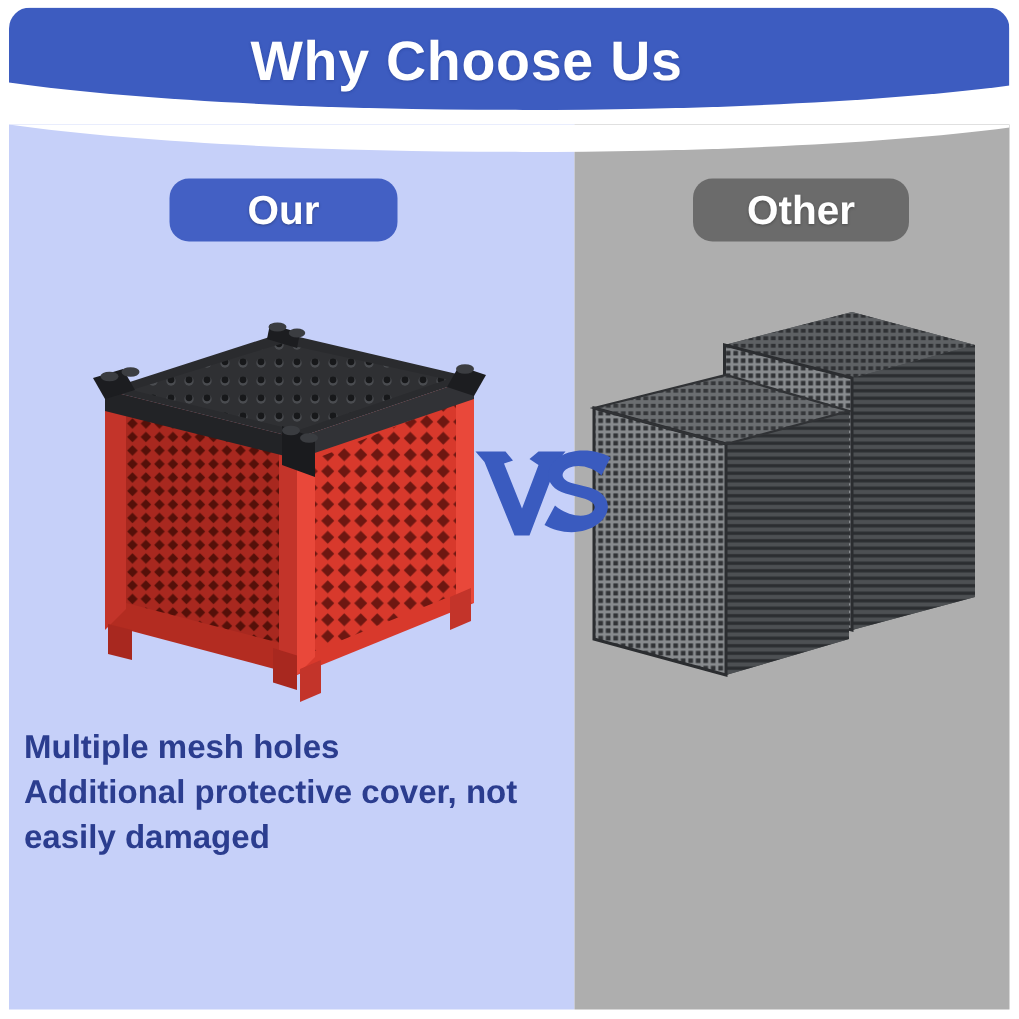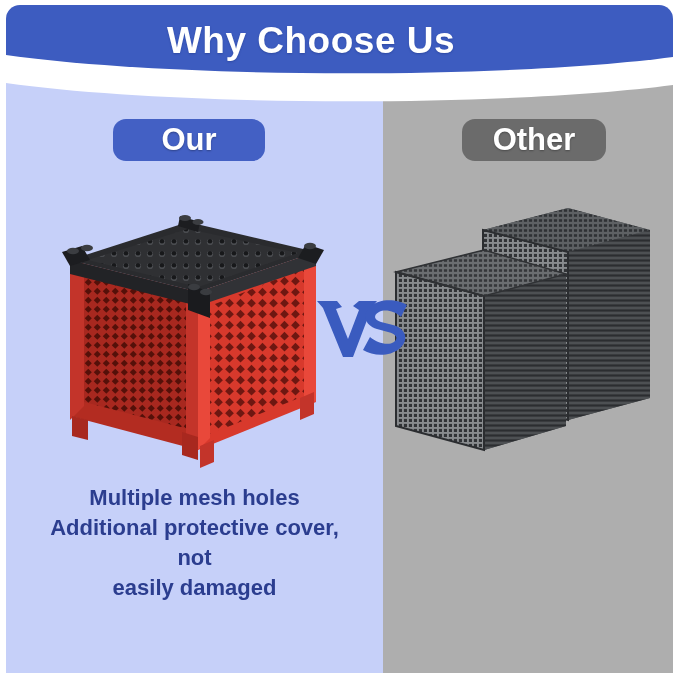--- a/index.html
+++ b/index.html
@@ -73,21 +73,21 @@
     z-index: 5;
   }
 
   
   .badge {
     position: absolute;
     top: 36px;
     height: 42px;
     border-radius: 13px;
     color: #ffffff;
-    font-size: 31px;
+    font-size: 27px;
     font-weight: bold;
     line-height: 42px;
     text-align: center;
     text-shadow: 0 1px 2px rgba(0,0,0,0.30);
     z-index: 8;
   }
   .badge-our {
     left: 107px;
     width: 152px;
     background: #4360c4;
@@ -123,22 +123,22 @@
     height: 64px;
     z-index: 9;
   }
 
   
   .features {
     position: absolute;
     left: 0;
     top: 400px;
     width: 100%;
-    text-align: center;
-    padding: 0 30px;
+    text-align: left;
+    padding: 0 10px;
     box-sizing: border-box;
   }
   .feat-line {
     display: block;
   }
   .panel-left .features {
     color: #2b3d8f;
     font-size: 22px;
     font-weight: bold;
     line-height: 30px;

